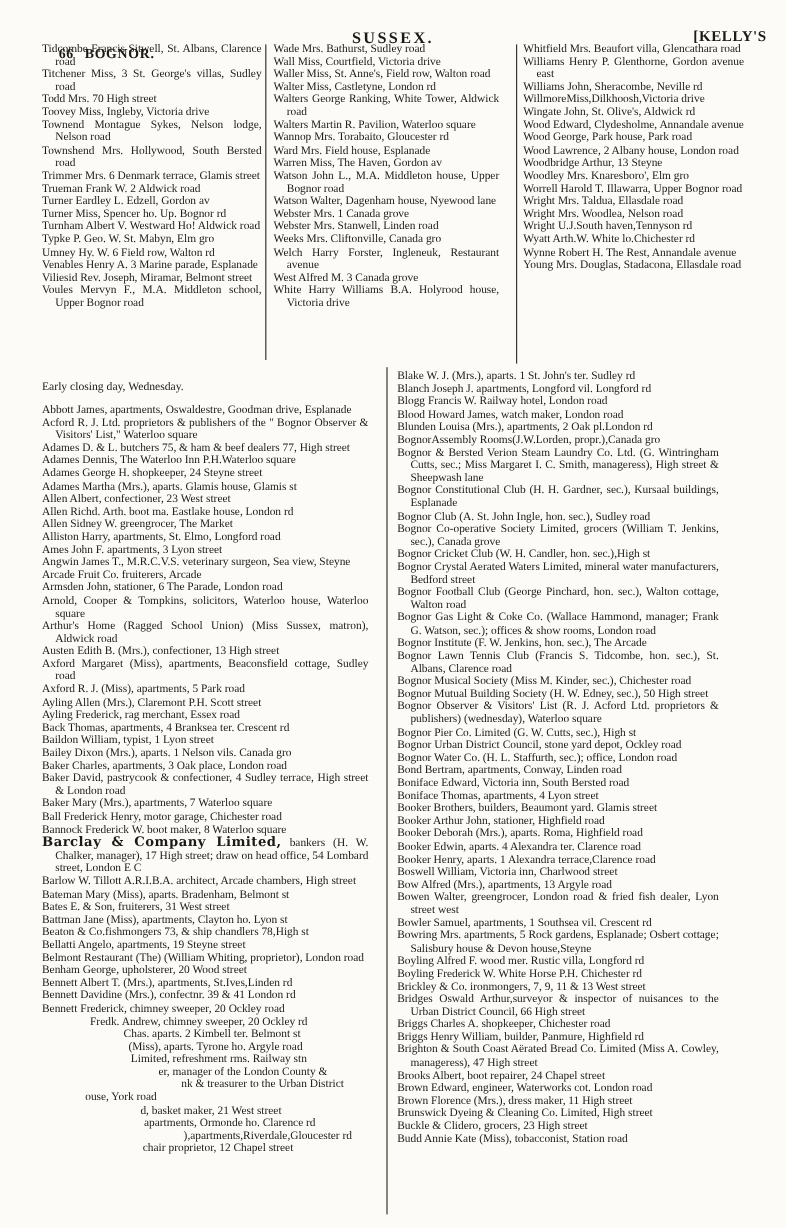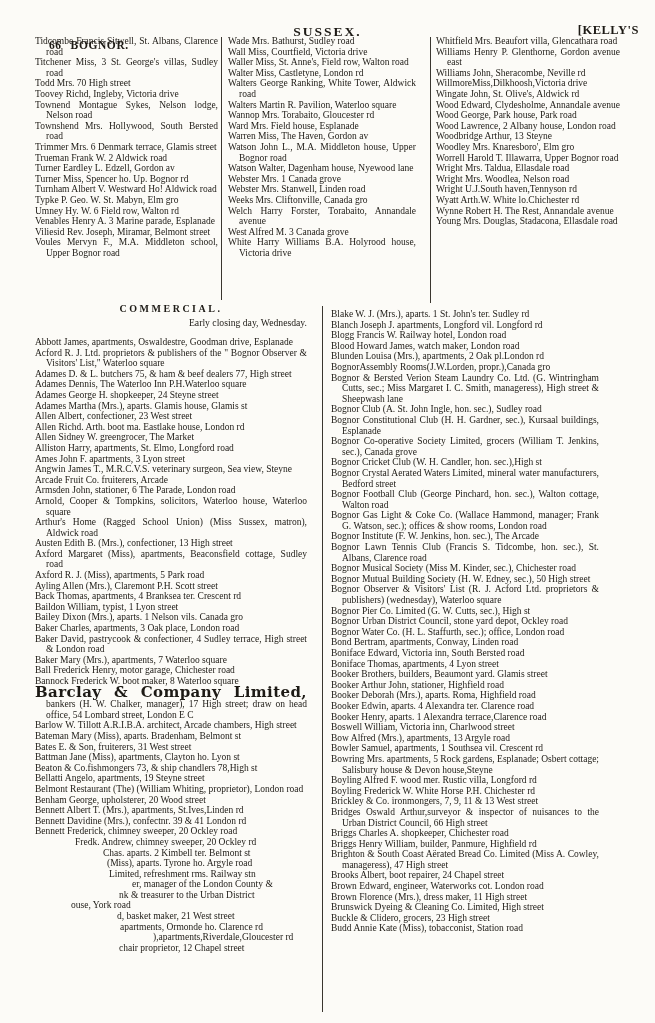--- a/index.html
+++ b/index.html
@@ -29,28 +29,28 @@
   
   .col { position:absolute; font-size:9.5px; line-height:10.6px; text-align:justify; }
   #col1 { left:35px;  top:36px;  width:183px; }
   #col2 { left:228px; top:36px;  width:188px; }
   #col3 { left:436px; top:36px;  width:184px; }
   #commLeft  { left:35px;  top:337px; width:272px; }
   #commRight { left:331px; top:309px; width:268px; }
 
   .entry { text-indent:-11px; padding-left:11px; text-align:justify; }
   .entry.frag { text-indent:0; padding-left:0; }
-  .lead { font-weight:bold; letter-spacing:.4px; font-family:"DejaVu Serif",serif; font-size:15px; }
+  .lead { font-weight:bold; letter-spacing:.4px; font-family:"DejaVu Serif",serif; font-size:11px; }
 
   .section-heading {
     position:absolute; left:35px; width:272px; top:303px; text-align:center;
     font-size:10px; font-weight:bold; letter-spacing:2.5px;
   }
   .section-sub {
-    position:absolute; left:35px; width:272px; top:317px; text-align:right;
+    position:absolute; left:35px; width:272px; top:317px; text-align:left;
     font-size:9.7px;
   }
 </style>
 </head>
 <body>
 
 <div class="page">
 
   <div class="h-left">
     <span class="pgnum">66</span><span>BOGNOR.</span>
@@ -60,21 +60,21 @@
 
   <div class="rule" id="ruleA"></div>
   <div class="rule" id="ruleB"></div>
   <div class="rule" id="ruleC"></div>
 
   <div class="col" id="col1">
 
   <div class="entry">Tidcombe Francis Sitwell, St. Albans, Clarence road</div>
       <div class="entry">Titchener Miss, 3 St. George's villas, Sudley road</div>
       <div class="entry">Todd Mrs. 70 High street</div>
-      <div class="entry">Toovey Richd, Ingleby, Victoria drive</div>
+      <div class="entry">Toovey Miss, Ingleby, Victoria drive</div>
       <div class="entry">Townend Montague Sykes, Nelson lodge, Nelson road</div>
       <div class="entry">Townshend Mrs. Hollywood, South Bersted road</div>
       <div class="entry">Trimmer Mrs. 6 Denmark terrace, Glamis street</div>
       <div class="entry">Trueman Frank W. 2 Aldwick road</div>
       <div class="entry">Turner Eardley L. Edzell, Gordon av</div>
       <div class="entry">Turner Miss, Spencer ho. Up. Bognor rd</div>
       <div class="entry">Turnham Albert V. Westward Ho! Aldwick road</div>
       <div class="entry">Typke P. Geo. W. St. Mabyn, Elm gro</div>
       <div class="entry">Umney Hy. W. 6 Field row, Walton rd</div>
       <div class="entry">Venables Henry A. 3 Marine parade, Esplanade</div>
@@ -90,21 +90,21 @@
       <div class="entry">Walters George Ranking, White Tower, Aldwick road</div>
       <div class="entry">Walters Martin R. Pavilion, Waterloo square</div>
       <div class="entry">Wannop Mrs. Torabaito, Gloucester rd</div>
       <div class="entry">Ward Mrs. Field house, Esplanade</div>
       <div class="entry">Warren Miss, The Haven, Gordon av</div>
       <div class="entry">Watson John L., M.A. Middleton house, Upper Bognor road</div>
       <div class="entry">Watson Walter, Dagenham house, Nyewood lane</div>
       <div class="entry">Webster Mrs. 1 Canada grove</div>
       <div class="entry">Webster Mrs. Stanwell, Linden road</div>
       <div class="entry">Weeks Mrs. Cliftonville, Canada gro</div>
-      <div class="entry">Welch Harry Forster, Torabaito, Annandale avenue</div>
+      <div class="entry">Welch Harry Forster, Ingleneuk, Restaurant avenue</div>
       <div class="entry">West Alfred M. 3 Canada grove</div>
       <div class="entry">White Harry Williams B.A. Holyrood house, Victoria drive</div>
     </div>
   <div class="col" id="col3">
 
   <div class="entry">Whitfield Mrs. Beaufort villa, Glencathara road</div>
       <div class="entry">Williams Henry P. Glenthorne, Gordon avenue east</div>
       <div class="entry">Williams John, Sheracombe, Neville rd</div>
       <div class="entry">WillmoreMiss,Dilkhoosh,Victoria drive</div>
       <div class="entry">Wingate John, St. Olive's, Aldwick rd</div>
@@ -115,21 +115,20 @@
       <div class="entry">Woodley Mrs. Knaresboro', Elm gro</div>
       <div class="entry">Worrell Harold T. Illawarra, Upper Bognor road</div>
       <div class="entry">Wright Mrs. Taldua, Ellasdale road</div>
       <div class="entry">Wright Mrs. Woodlea, Nelson road</div>
       <div class="entry">Wright U.J.South haven,Tennyson rd</div>
       <div class="entry">Wyatt Arth.W. White lo.Chichester rd</div>
       <div class="entry">Wynne Robert H. The Rest, Annandale avenue</div>
       <div class="entry">Young Mrs. Douglas, Stadacona, Ellasdale road</div>
     </div>
 
-  <div class="section-heading">COMMERCIAL.</div>
   <div class="section-sub">Early closing day, Wednesday.</div>
 
   <div class="col" id="commLeft">
 
   <div class="entry">Abbott James, apartments, Oswaldestre, Goodman drive, Esplanade</div>
       <div class="entry">Acford R. J. Ltd. proprietors &amp; publishers of the " Bognor Observer &amp; Visitors' List," Waterloo square</div>
       <div class="entry">Adames D. &amp; L. butchers 75, &amp; ham &amp; beef dealers 77, High street</div>
       <div class="entry">Adames Dennis, The Waterloo Inn P.H.Waterloo square</div>
       <div class="entry">Adames George H. shopkeeper, 24 Steyne street</div>
       <div class="entry">Adames Martha (Mrs.), aparts. Glamis house, Glamis st</div>
@@ -140,20 +139,21 @@
       <div class="entry">Ames John F. apartments, 3 Lyon street</div>
       <div class="entry">Angwin James T., M.R.C.V.S. veterinary surgeon, Sea view, Steyne</div>
       <div class="entry">Arcade Fruit Co. fruiterers, Arcade</div>
       <div class="entry">Armsden John, stationer, 6 The Parade, London road</div>
       <div class="entry">Arnold, Cooper &amp; Tompkins, solicitors, Waterloo house, Waterloo square</div>
       <div class="entry">Arthur's Home (Ragged School Union) (Miss Sussex, matron), Aldwick road</div>
       <div class="entry">Austen Edith B. (Mrs.), confectioner, 13 High street</div>
       <div class="entry">Axford Margaret (Miss), apartments, Beaconsfield cottage, Sudley road</div>
       <div class="entry">Axford R. J. (Miss), apartments, 5 Park road</div>
       <div class="entry">Ayling Allen (Mrs.), Claremont P.H. Scott street</div>
+      <div class="entry">Ayling Frederick, rag merchant, Essex road</div>
       <div class="entry">Back Thomas, apartments, 4 Branksea ter. Crescent rd</div>
       <div class="entry">Baildon William, typist, 1 Lyon street</div>
       <div class="entry">Bailey Dixon (Mrs.), aparts. 1 Nelson vils. Canada gro</div>
       <div class="entry">Baker Charles, apartments, 3 Oak place, London road</div>
       <div class="entry">Baker David, pastrycook &amp; confectioner, 4 Sudley terrace, High street &amp; London road</div>
       <div class="entry">Baker Mary (Mrs.), apartments, 7 Waterloo square</div>
       <div class="entry">Ball Frederick Henry, motor garage, Chichester road</div>
       <div class="entry">Bannock Frederick W. boot maker, 8 Waterloo square</div>
       <div class="entry"><b class="lead">Barclay &amp; Company Limited,</b> bankers (H. W. Chalker, manager), 17 High street; draw on head office, 54 Lombard street, London E C</div>
       <div class="entry">Barlow W. Tillott A.R.I.B.A. architect, Arcade chambers, High street</div>
@@ -165,38 +165,38 @@
       <div class="entry">Belmont Restaurant (The) (William Whiting, proprietor), London road</div>
       <div class="entry">Benham George, upholsterer, 20 Wood street</div>
       <div class="entry">Bennett Albert T. (Mrs.), apartments, St.Ives,Linden rd</div>
       <div class="entry">Bennett Davidine (Mrs.), confectnr. 39 &amp; 41 London rd</div>
       <div class="entry">Bennett Frederick, chimney sweeper, 20 Ockley road</div>
       <div class="entry frag" style="margin-left: 40px;">Fredk. Andrew, chimney sweeper, 20 Ockley rd</div>
       <div class="entry frag" style="margin-left: 68px;">Chas. aparts. 2 Kimbell ter. Belmont st</div>
       <div class="entry frag" style="margin-left: 72px;">(Miss), aparts. Tyrone ho. Argyle road</div>
       <div class="entry frag" style="margin-left: 74px;">Limited, refreshment rms. Railway stn</div>
       <div class="entry frag" style="margin-left: 53px; padding-left: 44px;">er, manager of the London County &amp;</div>
-      <div class="entry frag" style="margin-left: 84px;">nk &amp; treasurer to the Urban District</div>
+      <div class="entry frag" style="margin-left: 116px;">nk &amp; treasurer to the Urban District</div>
       <div class="entry frag" style="margin-left: 36px;">ouse, York road</div>
       <div class="entry frag" style="margin-left: 82px;">d, basket maker, 21 West street</div>
       <div class="entry frag" style="margin-left: 85px;">apartments, Ormonde ho. Clarence rd</div>
       <div class="entry frag" style="margin-left: 118px;">),apartments,Riverdale,Gloucester rd</div>
       <div class="entry frag" style="margin-left: 84px;">chair proprietor, 12 Chapel street</div>
     </div>
   <div class="col" id="commRight">
 
   <div class="entry">Blake W. J. (Mrs.), aparts. 1 St. John's ter. Sudley rd</div>
       <div class="entry">Blanch Joseph J. apartments, Longford vil. Longford rd</div>
       <div class="entry">Blogg Francis W. Railway hotel, London road</div>
       <div class="entry">Blood Howard James, watch maker, London road</div>
       <div class="entry">Blunden Louisa (Mrs.), apartments, 2 Oak pl.London rd</div>
       <div class="entry">BognorAssembly Rooms(J.W.Lorden, propr.),Canada gro</div>
       <div class="entry">Bognor &amp; Bersted Verion Steam Laundry Co. Ltd. (G. Wintringham Cutts, sec.; Miss Margaret I. C. Smith, manageress), High street &amp; Sheepwash lane</div>
+      <div class="entry">Bognor Constitutional Club (H. H. Gardner, sec.), Kursaal buildings, Esplanade</div>
       <div class="entry">Bognor Club (A. St. John Ingle, hon. sec.), Sudley road</div>
-      <div class="entry">Bognor Constitutional Club (H. H. Gardner, sec.), Kursaal buildings, Esplanade</div>
       <div class="entry">Bognor Co-operative Society Limited, grocers (William T. Jenkins, sec.), Canada grove</div>
       <div class="entry">Bognor Cricket Club (W. H. Candler, hon. sec.),High st</div>
       <div class="entry">Bognor Crystal Aerated Waters Limited, mineral water manufacturers, Bedford street</div>
       <div class="entry">Bognor Football Club (George Pinchard, hon. sec.), Walton cottage, Walton road</div>
       <div class="entry">Bognor Gas Light &amp; Coke Co. (Wallace Hammond, manager; Frank G. Watson, sec.); offices &amp; show rooms, London road</div>
       <div class="entry">Bognor Institute (F. W. Jenkins, hon. sec.), The Arcade</div>
       <div class="entry">Bognor Lawn Tennis Club (Francis S. Tidcombe, hon. sec.), St. Albans, Clarence road</div>
       <div class="entry">Bognor Musical Society (Miss M. Kinder, sec.), Chichester road</div>
       <div class="entry">Bognor Mutual Building Society (H. W. Edney, sec.), 50 High street</div>
       <div class="entry">Bognor Observer &amp; Visitors' List (R. J. Acford Ltd. proprietors &amp; publishers) (wednesday), Waterloo square</div>
@@ -206,20 +206,21 @@
       <div class="entry">Bond Bertram, apartments, Conway, Linden road</div>
       <div class="entry">Boniface Edward, Victoria inn, South Bersted road</div>
       <div class="entry">Boniface Thomas, apartments, 4 Lyon street</div>
       <div class="entry">Booker Brothers, builders, Beaumont yard. Glamis street</div>
       <div class="entry">Booker Arthur John, stationer, Highfield road</div>
       <div class="entry">Booker Deborah (Mrs.), aparts. Roma, Highfield road</div>
       <div class="entry">Booker Edwin, aparts. 4 Alexandra ter. Clarence road</div>
       <div class="entry">Booker Henry, aparts. 1 Alexandra terrace,Clarence road</div>
       <div class="entry">Boswell William, Victoria inn, Charlwood street</div>
       <div class="entry">Bow Alfred (Mrs.), apartments, 13 Argyle road</div>
+      <div class="entry">Bowen Walter, greengrocer, London road &amp; fried fish dealer, Lyon street west</div>
       <div class="entry">Bowler Samuel, apartments, 1 Southsea vil. Crescent rd</div>
       <div class="entry">Bowring Mrs. apartments, 5 Rock gardens, Esplanade; Osbert cottage; Salisbury house &amp; Devon house,Steyne</div>
       <div class="entry">Boyling Alfred F. wood mer. Rustic villa, Longford rd</div>
       <div class="entry">Boyling Frederick W. White Horse P.H. Chichester rd</div>
       <div class="entry">Brickley &amp; Co. ironmongers, 7, 9, 11 &amp; 13 West street</div>
       <div class="entry">Bridges Oswald Arthur,surveyor &amp; inspector of nuisances to the Urban District Council, 66 High street</div>
       <div class="entry">Briggs Charles A. shopkeeper, Chichester road</div>
       <div class="entry">Briggs Henry William, builder, Panmure, Highfield rd</div>
       <div class="entry">Brighton &amp; South Coast Aërated Bread Co. Limited (Miss A. Cowley, manageress), 47 High street</div>
       <div class="entry">Brooks Albert, boot repairer, 24 Chapel street</div>

